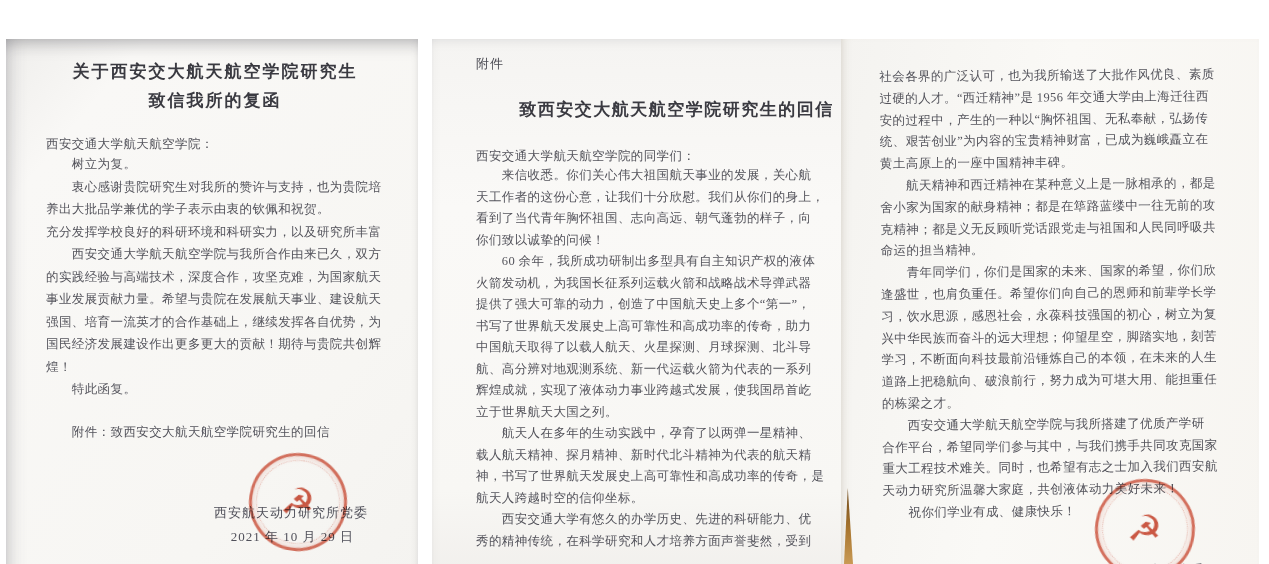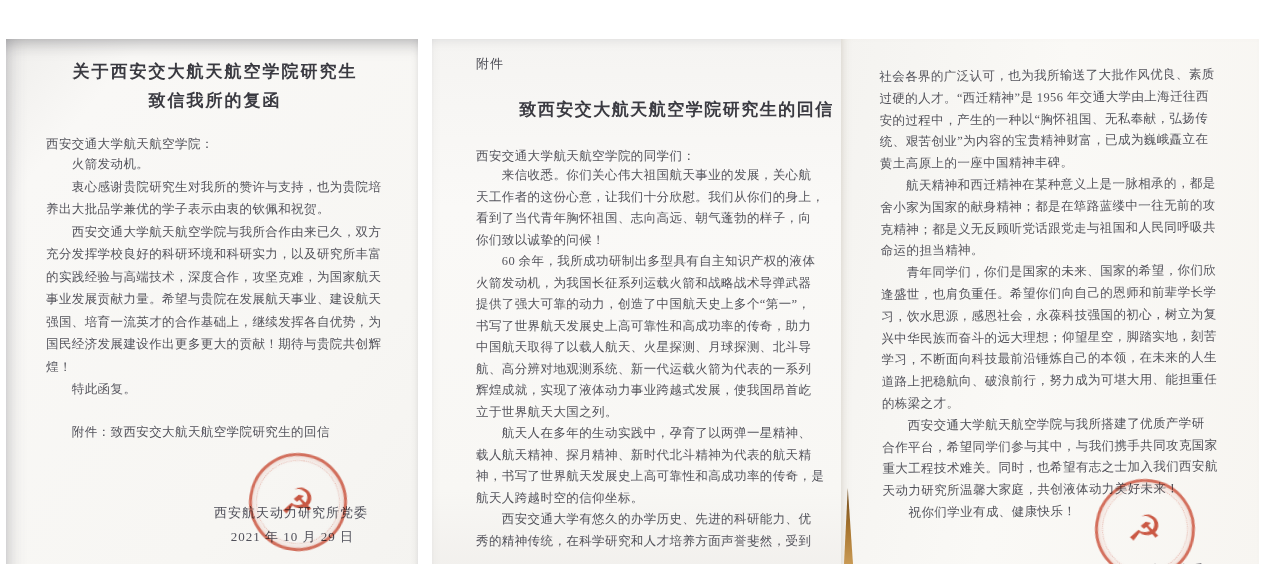--- a/index.html
+++ b/index.html
@@ -87,25 +87,25 @@
 <div class="canvas">
 
   <section class="page page-1 p1">
     <div class="content">
       <div class="doc-title">
         <div>关于西安交大航天航空学院研究生</div>
         <div>致信我所的复函</div>
       </div>
       <div class="salutation">西安交通大学航天航空学院：</div>
       <div class="body-lines">
-          <div class="line">　　火箭发动机。</div>
+          <div class="line">　　树立为复。</div>
           <div class="line">　　衷心感谢贵院研究生对我所的赞许与支持，也为贵院培</div>
           <div class="line">养出大批品学兼优的学子表示由衷的钦佩和祝贺。</div>
+          <div class="line">充分发挥学校良好的科研环境和科研实力，以及研究所丰富</div>
           <div class="line">　　西安交通大学航天航空学院与我所合作由来已久，双方</div>
-          <div class="line">充分发挥学校良好的科研环境和科研实力，以及研究所丰富</div>
           <div class="line">的实践经验与高端技术，深度合作，攻坚克难，为国家航天</div>
           <div class="line">事业发展贡献力量。希望与贵院在发展航天事业、建设航天</div>
           <div class="line">强国、培育一流英才的合作基础上，继续发挥各自优势，为</div>
           <div class="line">国民经济发展建设作出更多更大的贡献！期待与贵院共创辉</div>
           <div class="line">煌！</div>
           <div class="line">　　特此函复。</div>
         </div>
       <div class="line attach-note">　　附件：致西安交大航天航空学院研究生的回信</div>
       <div class="sig-block">
         <div class="sig-line">西安航天动力研究所党委</div>

